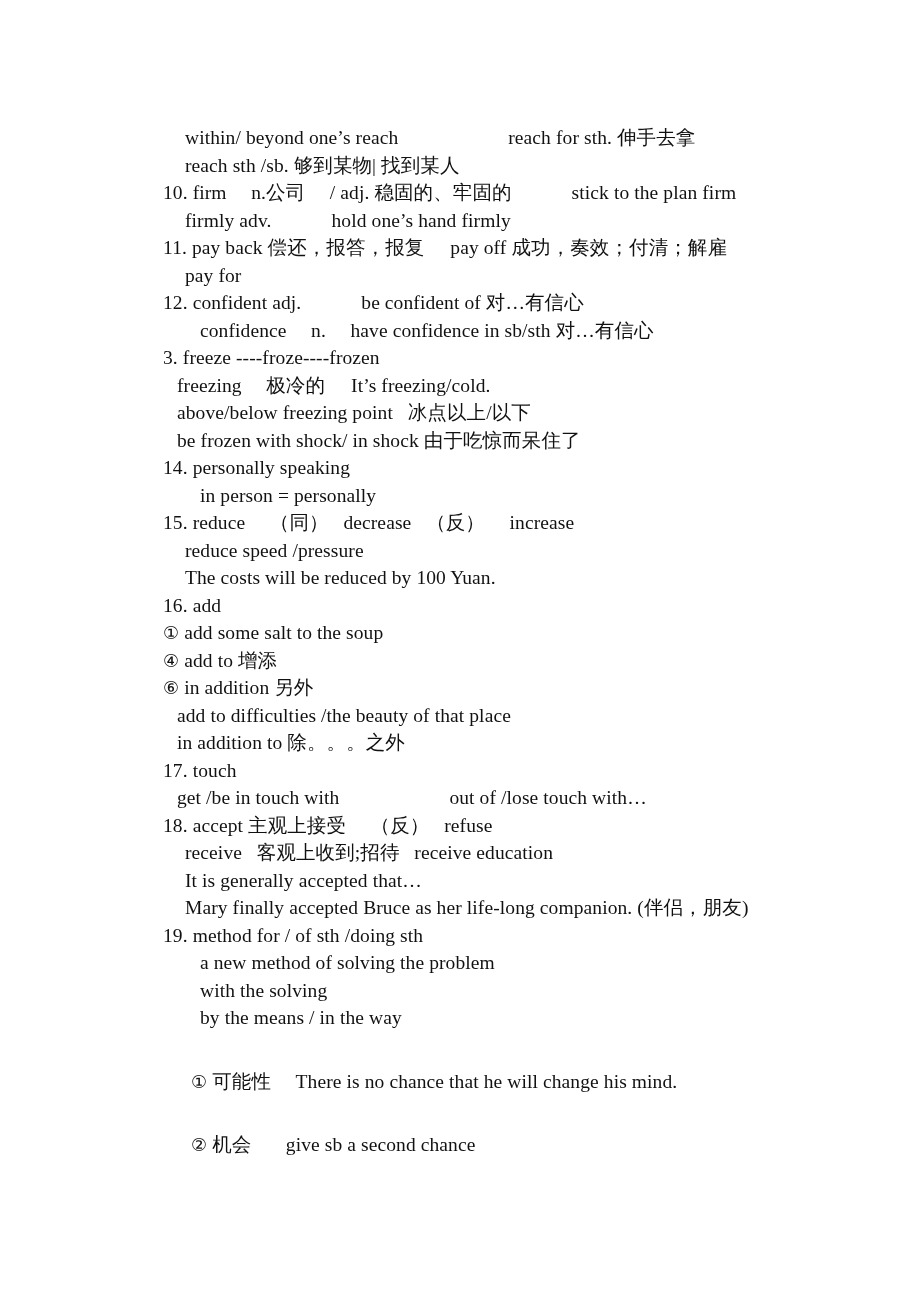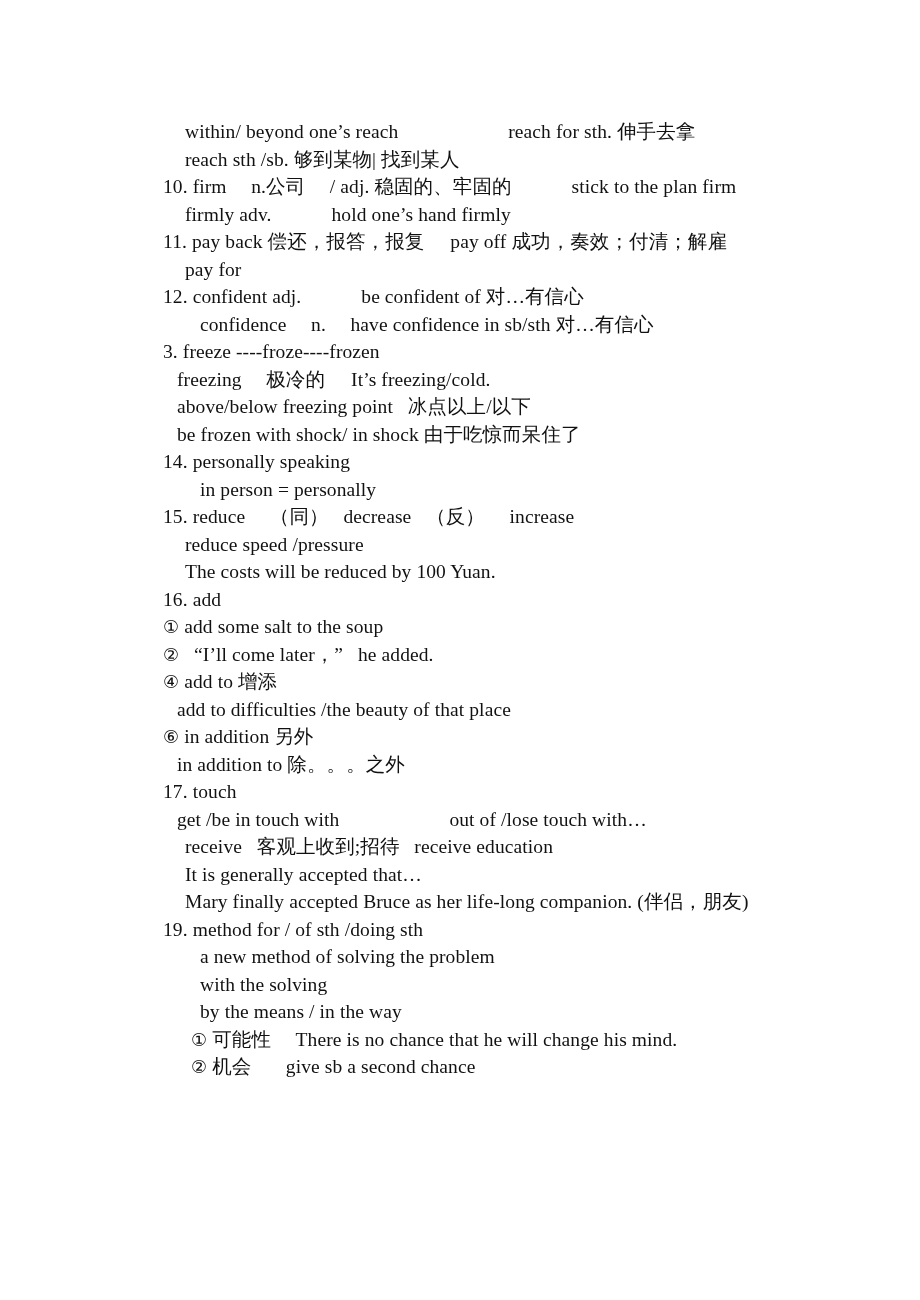--- a/index.html
+++ b/index.html
@@ -21,37 +21,37 @@
     left: 0;
     top: 0;
     width: 920px;
     height: 1300px;
     background: #ffffff;
     overflow: hidden;
   }
   #content {
     position: absolute;
     left: 163px;
-    top: 118px;
+    top: 124px;
     width: 700px;
   }
   .line {
     font-size: 19.5px;
     line-height: 27.5px;
     white-space: pre;
     color: #111111;
     letter-spacing: 0.1px;
   }
   
   .ind-num   { padding-left: 0px; }    
   .ind-1     { padding-left: 22px; }   
   .ind-2     { padding-left: 14px; }   
   .ind-3     { padding-left: 37px; }   
   .ind-circ  { padding-left: 0px; }    
-  .ind-circ2 { padding-left: 28px; }
+  .ind-circ2 { padding-left: 28px; margin-top: 36px; }
   .circ {
     font-family: "DejaVu Sans", sans-serif;
     font-size: 18px;
   }
   .gap-m  { display:inline-block; width: 26px; }
   .gap-l  { display:inline-block; width: 60px; }
   .gap-xl { display:inline-block; width: 110px; }
 </style>
 </head>
 <body>
@@ -70,27 +70,27 @@
       <div class="line ind-2"><span>freezing  极冷的</span><span class="gap-m"></span><span>It’s freezing/cold.</span></div>
       <div class="line ind-2"><span>above/below freezing point  冰点以上/以下</span></div>
       <div class="line ind-2"><span>be frozen with shock/ in shock 由于吃惊而呆住了</span></div>
       <div class="line ind-num"><span>14.</span><span> personally speaking</span></div>
       <div class="line ind-3"><span>in person = personally</span></div>
       <div class="line ind-num"><span>15.</span><span> reduce  （同）  decrease  （反）  increase</span></div>
       <div class="line ind-1"><span>reduce speed /pressure</span></div>
       <div class="line ind-1"><span>The costs will be reduced by 100 Yuan.</span></div>
       <div class="line ind-num"><span>16.</span><span> add</span></div>
       <div class="line ind-circ"><span class="circ">①</span><span> add some salt to the soup</span></div>
-      <div class="line ind-circ"><span class="circ">②</span><span>  “I’ll come later，”  he added.</span></div>
       <div class="line ind-circ"><span class="circ">④</span><span> add to 增添</span></div>
+      <div class="line ind-circ"><span class="circ">⑥</span><span> in addition 另外</span></div>
       <div class="line ind-2"><span>add to difficulties /the beauty of that place</span></div>
-      <div class="line ind-circ"><span class="circ">⑥</span><span> in addition 另外</span></div>
       <div class="line ind-2"><span>in addition to 除。。。之外</span></div>
       <div class="line ind-num"><span>17.</span><span> touch</span></div>
       <div class="line ind-2"><span>get /be in touch with</span><span class="gap-xl"></span><span>out of /lose touch with…</span></div>
+      <div class="line ind-num"><span>18.</span><span> accept 主观上接受  （反）  refuse</span></div>
       <div class="line ind-1"><span>receive  客观上收到;招待  receive education</span></div>
       <div class="line ind-1"><span>It is generally accepted that…</span></div>
       <div class="line ind-1"><span>Mary finally accepted Bruce as her life-long companion. (伴侣，朋友)</span></div>
       <div class="line ind-num"><span>19.</span><span> method for / of sth /doing sth</span></div>
       <div class="line ind-3"><span>a new method of solving the problem</span></div>
       <div class="line ind-3"><span>with the solving</span></div>
       <div class="line ind-3"><span>by the means / in the way</span></div>
       <div class="line ind-circ2"><span class="circ">①</span><span> 可能性  There is no chance that he will change his mind.</span></div>
       <div class="line ind-circ2"><span class="circ">②</span><span> 机会   give sb a second chance</span></div>
     </div>

